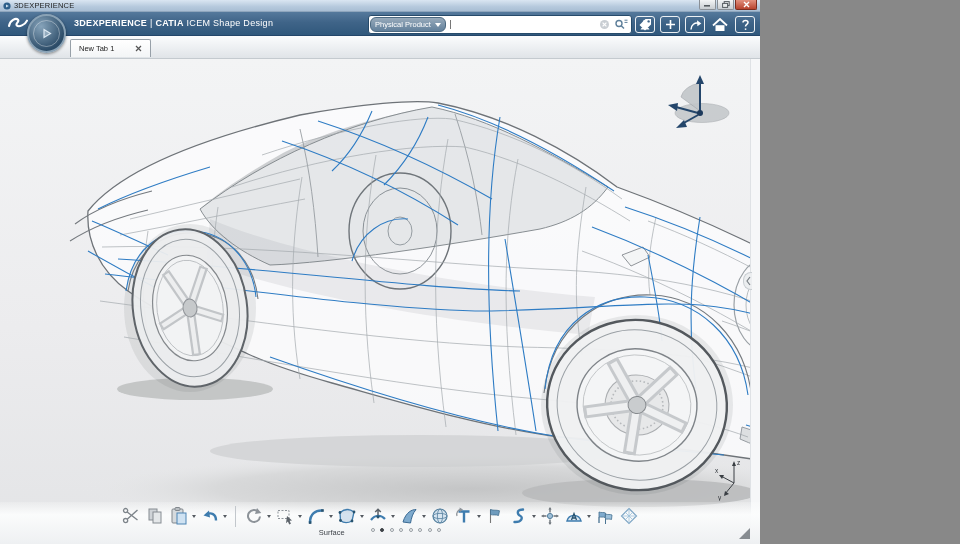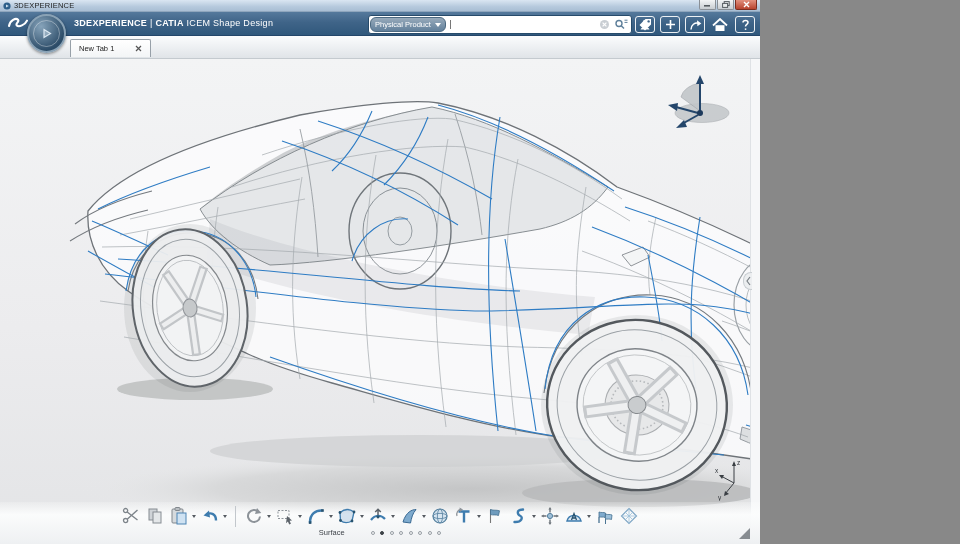--- a/index.html
+++ b/index.html
@@ -64,21 +64,21 @@
   
   .actionbar{position:absolute;left:0;right:0;bottom:3px;height:42px;
     background:linear-gradient(rgba(253,254,254,.2),rgba(252,253,253,.95) 30%,#eef0f2);
     display:flex;flex-direction:column;align-items:center;padding-top:3px;box-sizing:border-box;z-index:5;}
   .icons-row{display:flex;align-items:center;gap:2px;}
   .tbtn{display:flex;align-items:center;background:none;border:0;padding:1px 1px;gap:2px;cursor:default;}
   .tbtn svg{display:block;}
   .caret{width:0;height:0;border-left:2.5px solid transparent;border-right:2.5px solid transparent;
     border-top:3.5px solid #555b61;margin-left:1px;}
   .vsep{width:1px;height:21px;background:#c2c7cc;margin:0 5px;}
-  .pager-row{margin-top:1px;display:flex;align-items:center;gap:26px;}
+  .pager-row{margin-top:1px;display:flex;align-items:flex-start;gap:26px;}
   .section-label{font-size:7.5px;color:#3f444a;}
   .dots{display:flex;gap:5.5px;align-items:center;}
   .dot{width:4px;height:4px;border-radius:50%;border:1px solid #989ea4;box-sizing:border-box;}
   .dot.active{background:#3d4247;border-color:#3d4247;}
 </style>
 </head>
 <body>
 
 <div class="screen">
 

